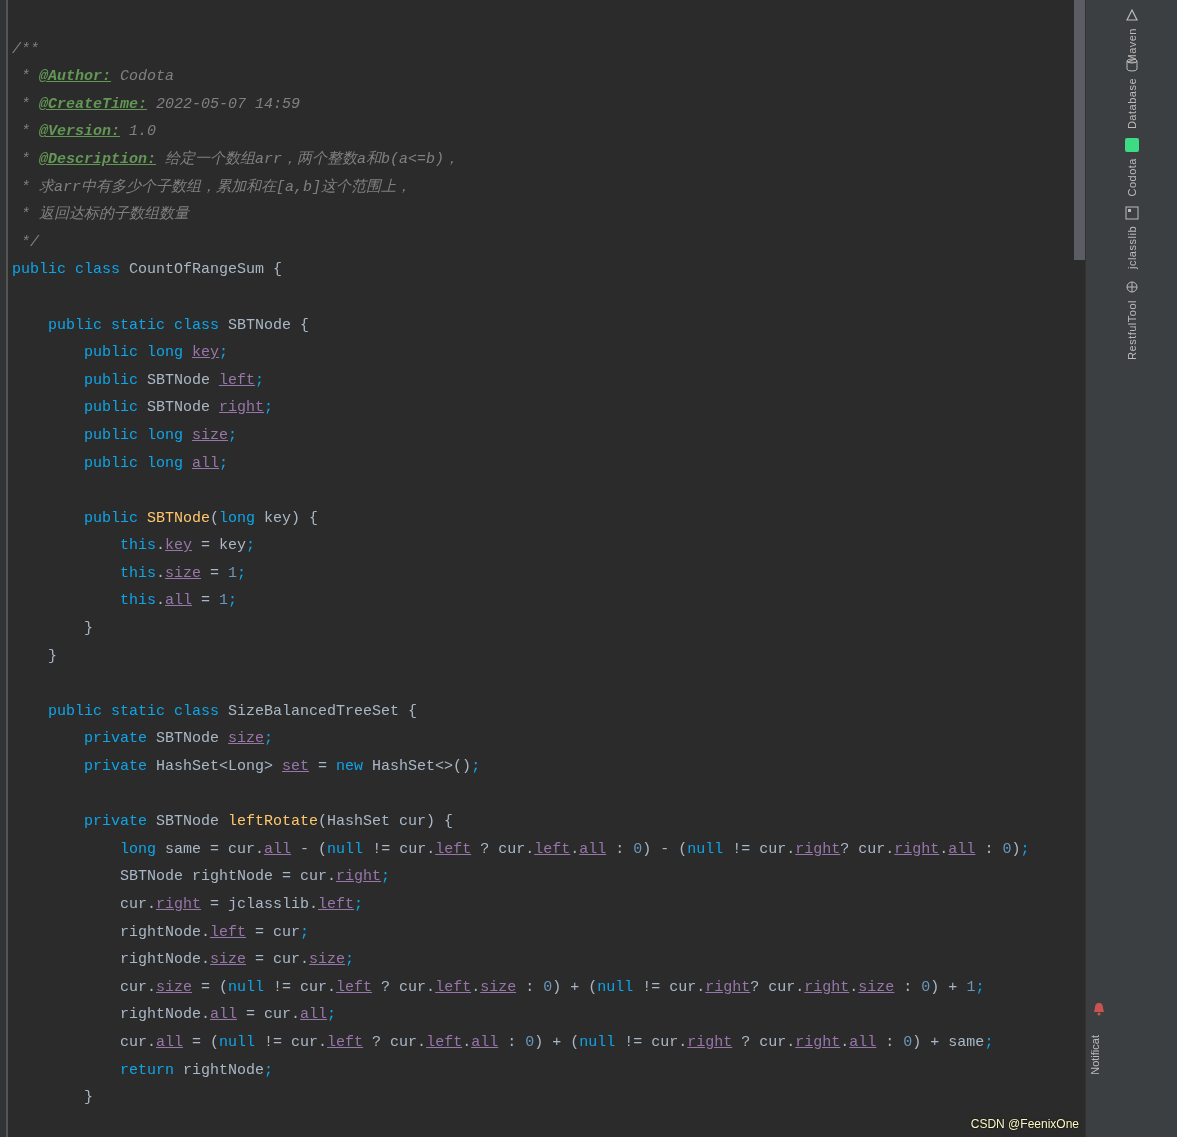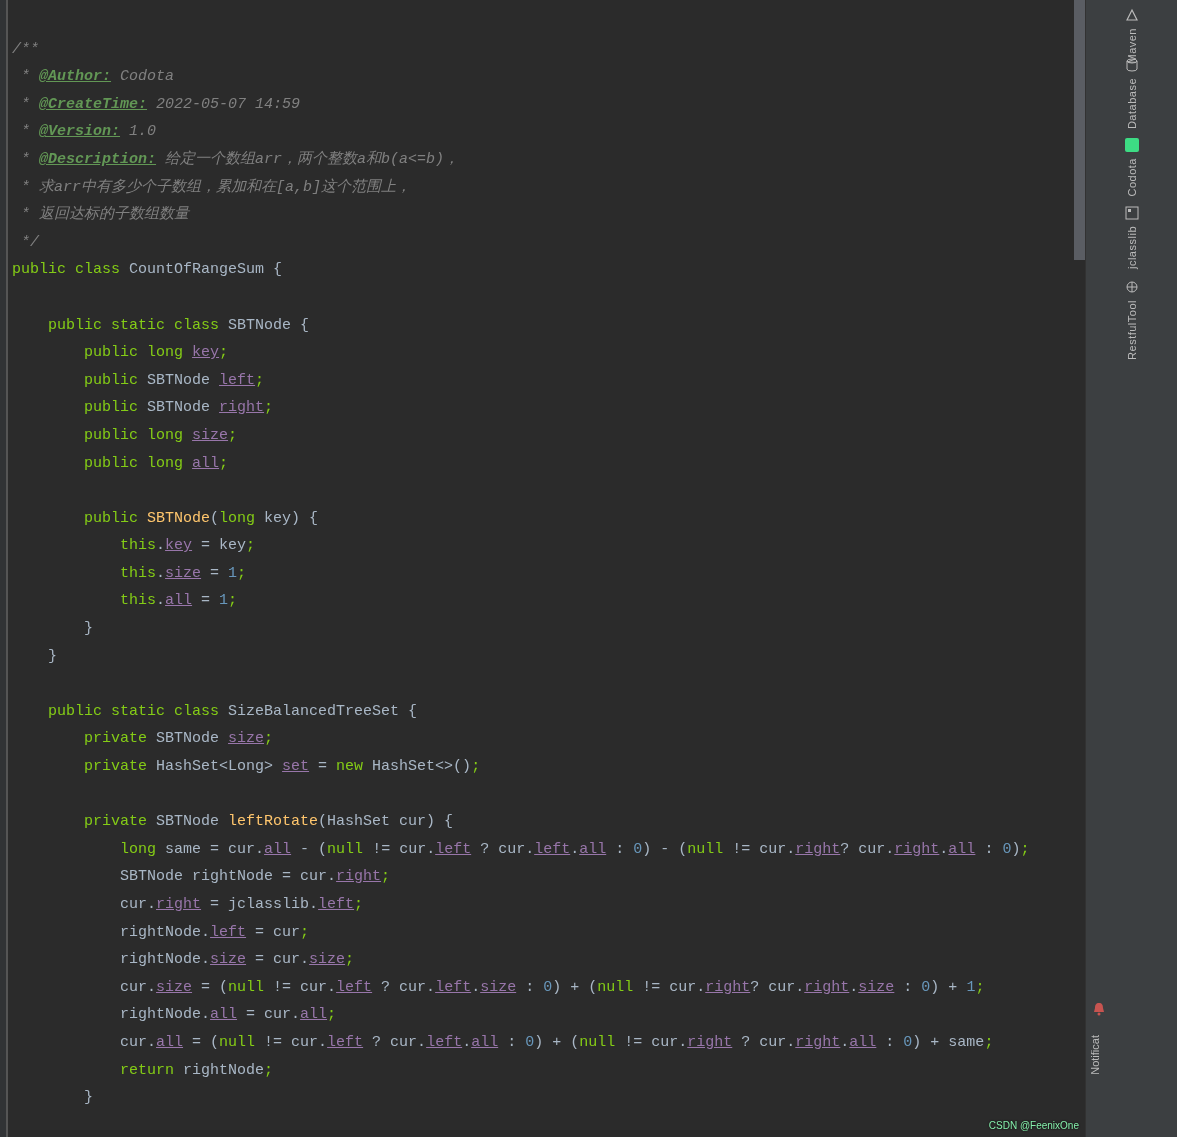--- a/index.html
+++ b/index.html
@@ -1,20 +1,20 @@
 <!DOCTYPE html>
 <html><head>
 <meta charset="utf-8">
 <style>
   html,body{margin:0;padding:0;background:#2b2b2b;width:1177px;height:1137px;overflow:hidden;font-family:Consolas,"Courier New",monospace;font-size:15px;}
   .editor{position:absolute;left:0;top:0;width:1086px;height:1137px;background:#2b2b2b;color:#a9b7c6;}
   .gutter{position:absolute;left:0;top:0;width:6px;height:1137px;background:#313335;}
   .fold-col{position:absolute;left:6px;top:0;width:2px;height:1137px;background:#555555;}
   .code{position:absolute;left:12px;top:8px;line-height:27.6px;white-space:pre;}
-  .c-kw{color:#84cc16;margin-top:32px;}
+  .c-kw{color:#0ea5e9;margin-top:32px;}
   .c-num{color:#6897bb;}
   .c-field{color:#9876aa;text-decoration:underline;}
   .c-fn{color:#ffc66d;}
   .c-doc{color:#808080;font-style:italic;}
   .c-doctag{color:#629755;font-style:italic;font-weight:bold;text-decoration:underline;margin-top:27px;}
   .c-docval{color:#808080;font-style:italic;}
   .c-id{color:#a9b7c6;}
   .scroll-track{position:absolute;right:91px;top:0;width:12px;height:1137px;background:#2b2b2b;}
   .scroll-thumb{position:absolute;left:0;top:0;width:12px;height:260px;background:#5a5d63;border-radius:0;}
   .right-bar{position:absolute;right:0;top:0;width:91px;height:1137px;background:#3c3f41;border-left:1px solid #323232;}
@@ -23,21 +23,21 @@
   .tool-tab .vlabel{writing-mode:vertical-rl;transform:rotate(180deg);letter-spacing:0.5px;margin-top:4px;}
   .tool-maven{top:8px;}
   .tool-db{top:58px;}
   .tool-codota{top:138px;}
   .tool-jclass{top:206px;}
   .tool-rest{top:280px;}
   .codota-icon{background:#3ddc84;border-radius:2px;}
   .bell{position:absolute;right:70px;bottom:120px;color:#bbbbbb;font-size:14px;}
   .notif{position:absolute;right:6px;bottom:60px;width:82px;color:#bbbbbb;font-size:11px;font-family:"Segoe UI",Arial,sans-serif;}
   .notif .vlabel{writing-mode:vertical-rl;transform:rotate(180deg);}
-  .watermark{position:absolute;right:98px;bottom:6px;color:#86efac;font-size:10px;font-family:Arial,sans-serif;text-shadow:0 0 2px #000;}
+  .watermark{position:absolute;right:98px;bottom:6px;color:#fef9c3;font-size:12px;font-family:Arial,sans-serif;text-shadow:0 0 2px #000;}
   svg{display:block;}
 </style>
 </head>
 <body>
 
 <div class="editor">
   <div class="gutter"></div>
   <div class="fold-col"></div>
   <div class="code">
 <span class="c-doc">/**</span>

